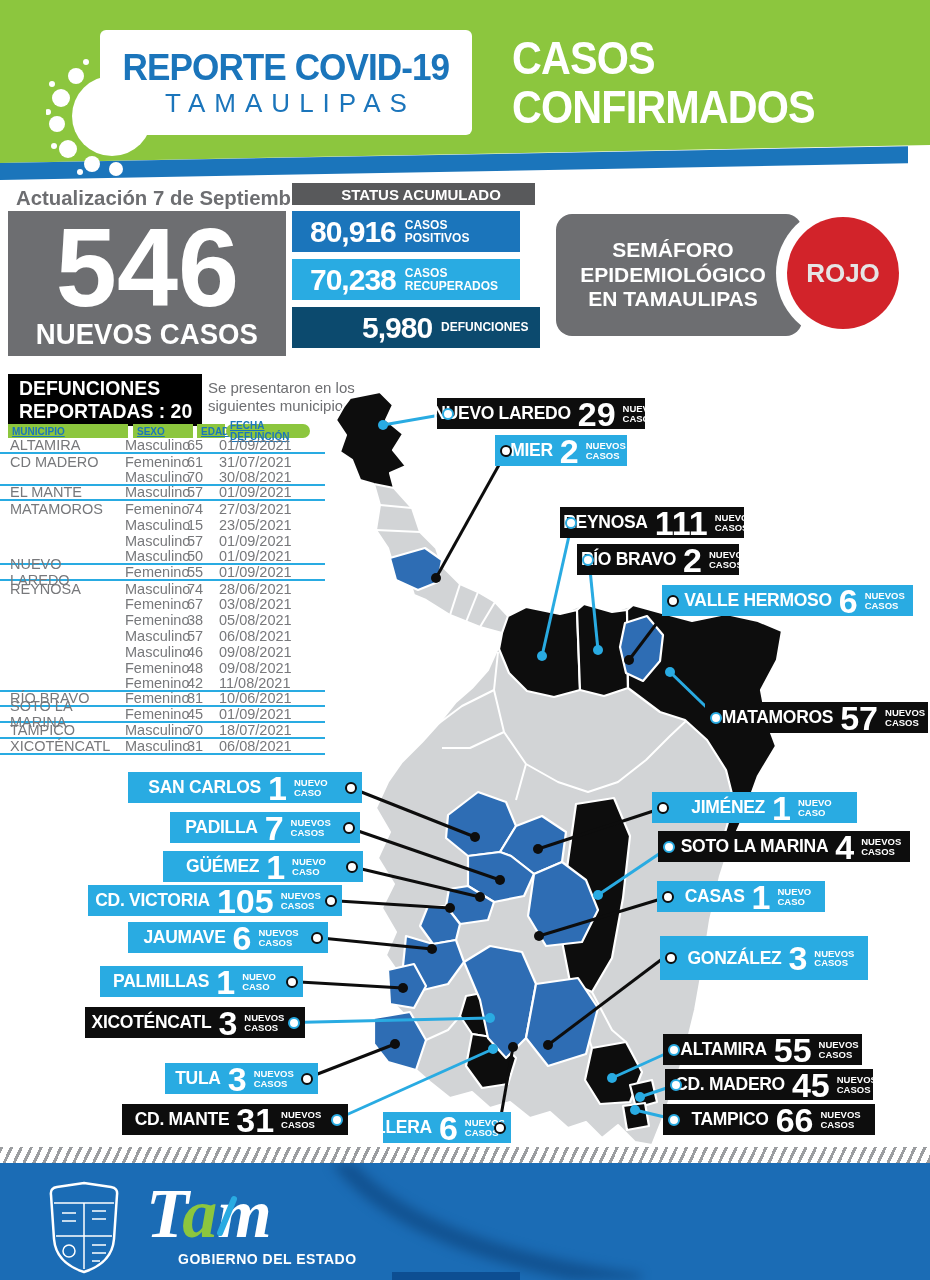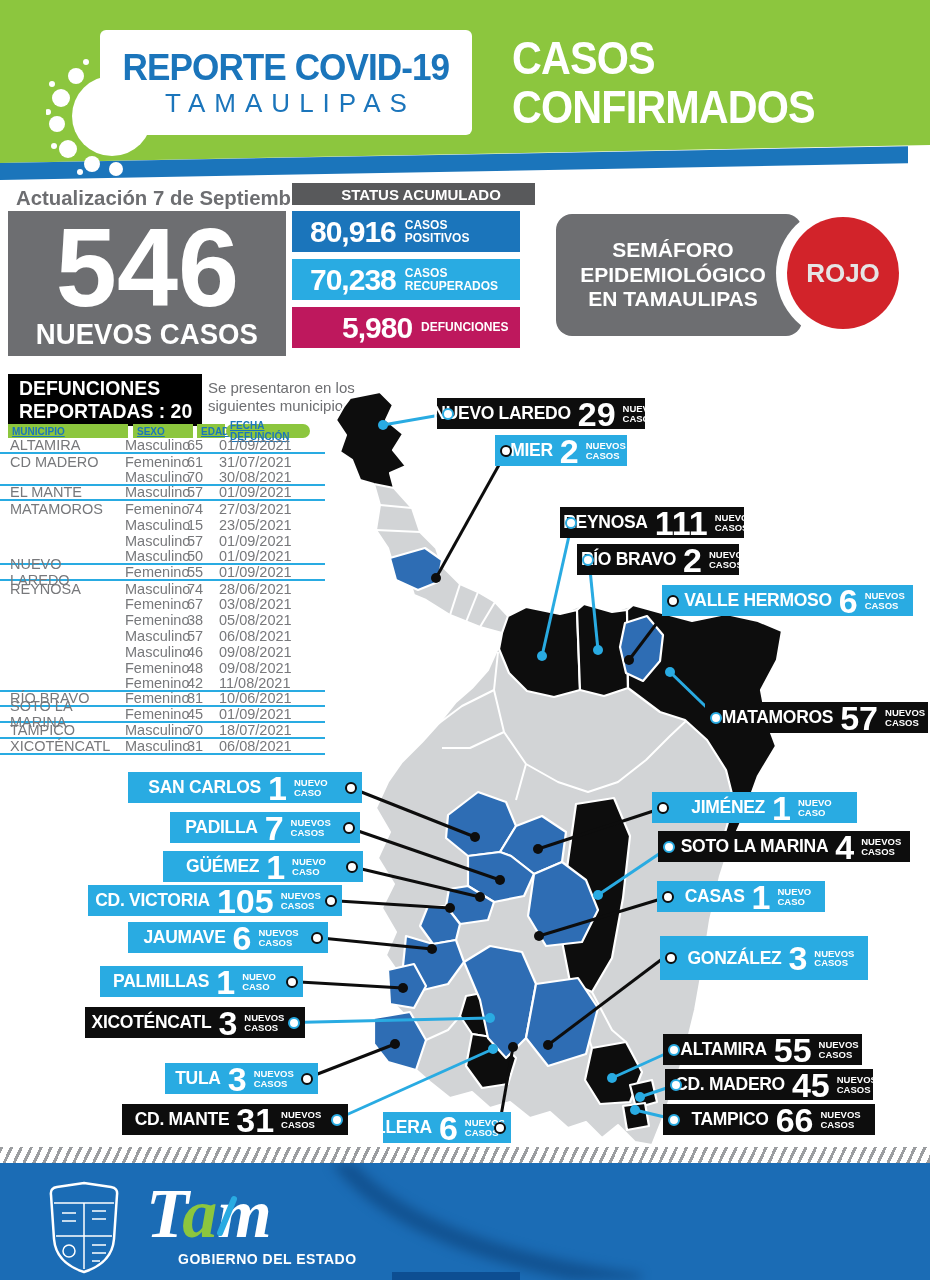--- a/index.html
+++ b/index.html
@@ -26,21 +26,21 @@
                 display:flex;flex-direction:column;align-items:center;justify-content:center;color:#fff;}
   .newcases-num{font-size:112px;font-weight:bold;line-height:.92;transform:scaleX(.98);}
   .newcases-lbl{font-size:29px;font-weight:bold;transform:scaleX(.95);margin-top:-2px;}
   .status-header{position:absolute;left:292px;top:183px;width:228px;height:22px;background:#58595B;color:#fff;
                  font-weight:bold;font-size:15px;display:flex;align-items:center;justify-content:center;transform-origin:left top;padding-left:15px;}
   .stat-bar{position:absolute;left:292px;width:228px;height:41px;color:#fff;display:flex;align-items:center;}
   .stat-bar .num{font-size:30px;font-weight:bold;margin-left:18px;letter-spacing:-1px;}
   .stat-bar .lbl{font-size:12px;font-weight:bold;line-height:1.05;margin-left:9px;width:100px;}
   .stat-pos{top:211px;background:#1B75BB;}
   .stat-rec{top:259px;background:#29ABE2;}
-  .stat-def{top:307px;background:#be185d;}
+  .stat-def{top:307px;background:#0c4a6e;padding-left:20px;}
   .stat-def .num{margin-left:50px;}
 
   .semaforo-box{position:absolute;left:556px;top:214px;width:246px;height:122px;background:#6D6E71;border-radius:16px;
                 color:#fff;display:flex;flex-direction:column;justify-content:center;padding-left:14px;box-sizing:border-box;}
   .semaforo-box span{font-size:21px;font-weight:bold;line-height:1.18;width:206px;text-align:center;}
   .sem-circle-outer{position:absolute;left:776px;top:206px;width:134px;height:134px;border-radius:50%;background:#ffffff;}
   .sem-circle{position:absolute;left:11px;top:11px;width:112px;height:112px;border-radius:50%;background:#D2232A;
               display:flex;align-items:center;justify-content:center;color:#e5e5e5;font-weight:bold;font-size:26px;}
 
   

